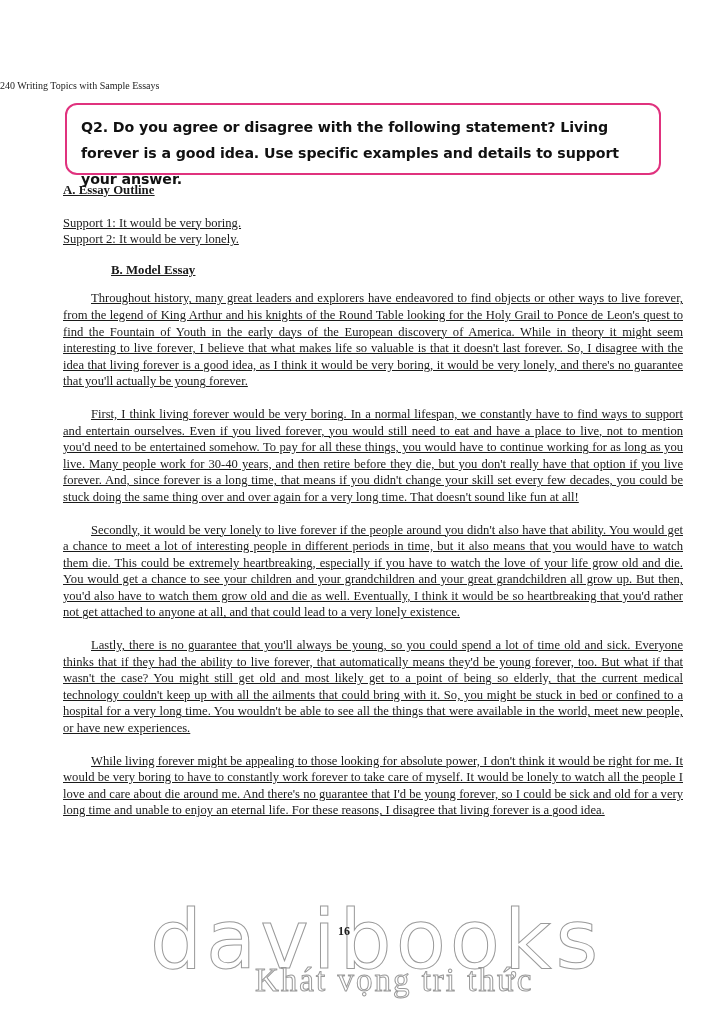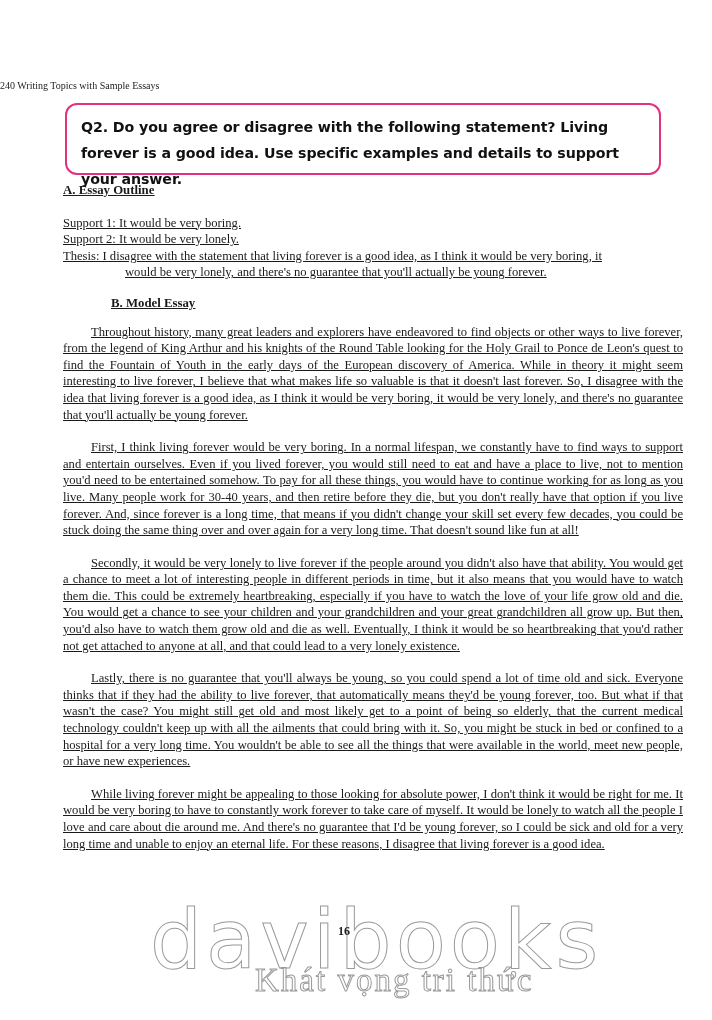--- a/index.html
+++ b/index.html
@@ -55,24 +55,20 @@
 
 <div class="question-box" style="border-color: rgb(224, 50, 126);">
   <p class="question-text">Q2. Do you agree or disagree with the following statement? Living forever is a good idea. Use specific examples and details to support your answer.</p>
 </div>
 
 <div class="content">
   <p class="section-heading">A. Essay Outline</p>
   <div class="outline">
     <p class="outline-line">Support 1: It would be very boring.</p>
     <p class="outline-line">Support 2: It would be very lonely.</p>
-    <p class="outline-thesis">
-      <span>Thesis: I disagree with the statement that living forever is a good idea, as I think it would be very boring, it</span>
-      <span class="thesis-indent">would be very lonely, and there's no guarantee that you'll actually be young forever.</span>
-    </p>
   </div>
 
   <p class="section-heading model-heading">B. Model Essay</p>
   <div class="essay">
     <p class="para">Throughout history, many great leaders and explorers have endeavored to find objects or other ways to live forever, from the legend of King Arthur and his knights of the Round Table looking for the Holy Grail to Ponce de Leon's quest to find the Fountain of Youth in the early days of the European discovery of America. While in theory it might seem interesting to live forever, I believe that what makes life so valuable is that it doesn't last forever. So, I disagree with the idea that living forever is a good idea, as I think it would be very boring, it would be very lonely, and there's no guarantee that you'll actually be young forever.</p>
     <p class="para">First, I think living forever would be very boring. In a normal lifespan, we constantly have to find ways to support and entertain ourselves. Even if you lived forever, you would still need to eat and have a place to live, not to mention you'd need to be entertained somehow. To pay for all these things, you would have to continue working for as long as you live. Many people work for 30-40 years, and then retire before they die, but you don't really have that option if you live forever. And, since forever is a long time, that means if you didn't change your skill set every few decades, you could be stuck doing the same thing over and over again for a very long time. That doesn't sound like fun at all!</p>
     <p class="para">Secondly, it would be very lonely to live forever if the people around you didn't also have that ability. You would get a chance to meet a lot of interesting people in different periods in time, but it also means that you would have to watch them die. This could be extremely heartbreaking, especially if you have to watch the love of your life grow old and die. You would get a chance to see your children and your grandchildren and your great grandchildren all grow up. But then, you'd also have to watch them grow old and die as well. Eventually, I think it would be so heartbreaking that you'd rather not get attached to anyone at all, and that could lead to a very lonely existence.</p>
     <p class="para">Lastly, there is no guarantee that you'll always be young, so you could spend a lot of time old and sick. Everyone thinks that if they had the ability to live forever, that automatically means they'd be young forever, too. But what if that wasn't the case? You might still get old and most likely get to a point of being so elderly, that the current medical technology couldn't keep up with all the ailments that could bring with it. So, you might be stuck in bed or confined to a hospital for a very long time. You wouldn't be able to see all the things that were available in the world, meet new people, or have new experiences.</p>
     <p class="para">While living forever might be appealing to those looking for absolute power, I don't think it would be right for me. It would be very boring to have to constantly work forever to take care of myself. It would be lonely to watch all the people I love and care about die around me. And there's no guarantee that I'd be young forever, so I could be sick and old for a very long time and unable to enjoy an eternal life. For these reasons, I disagree that living forever is a good idea.</p>
   </div>

